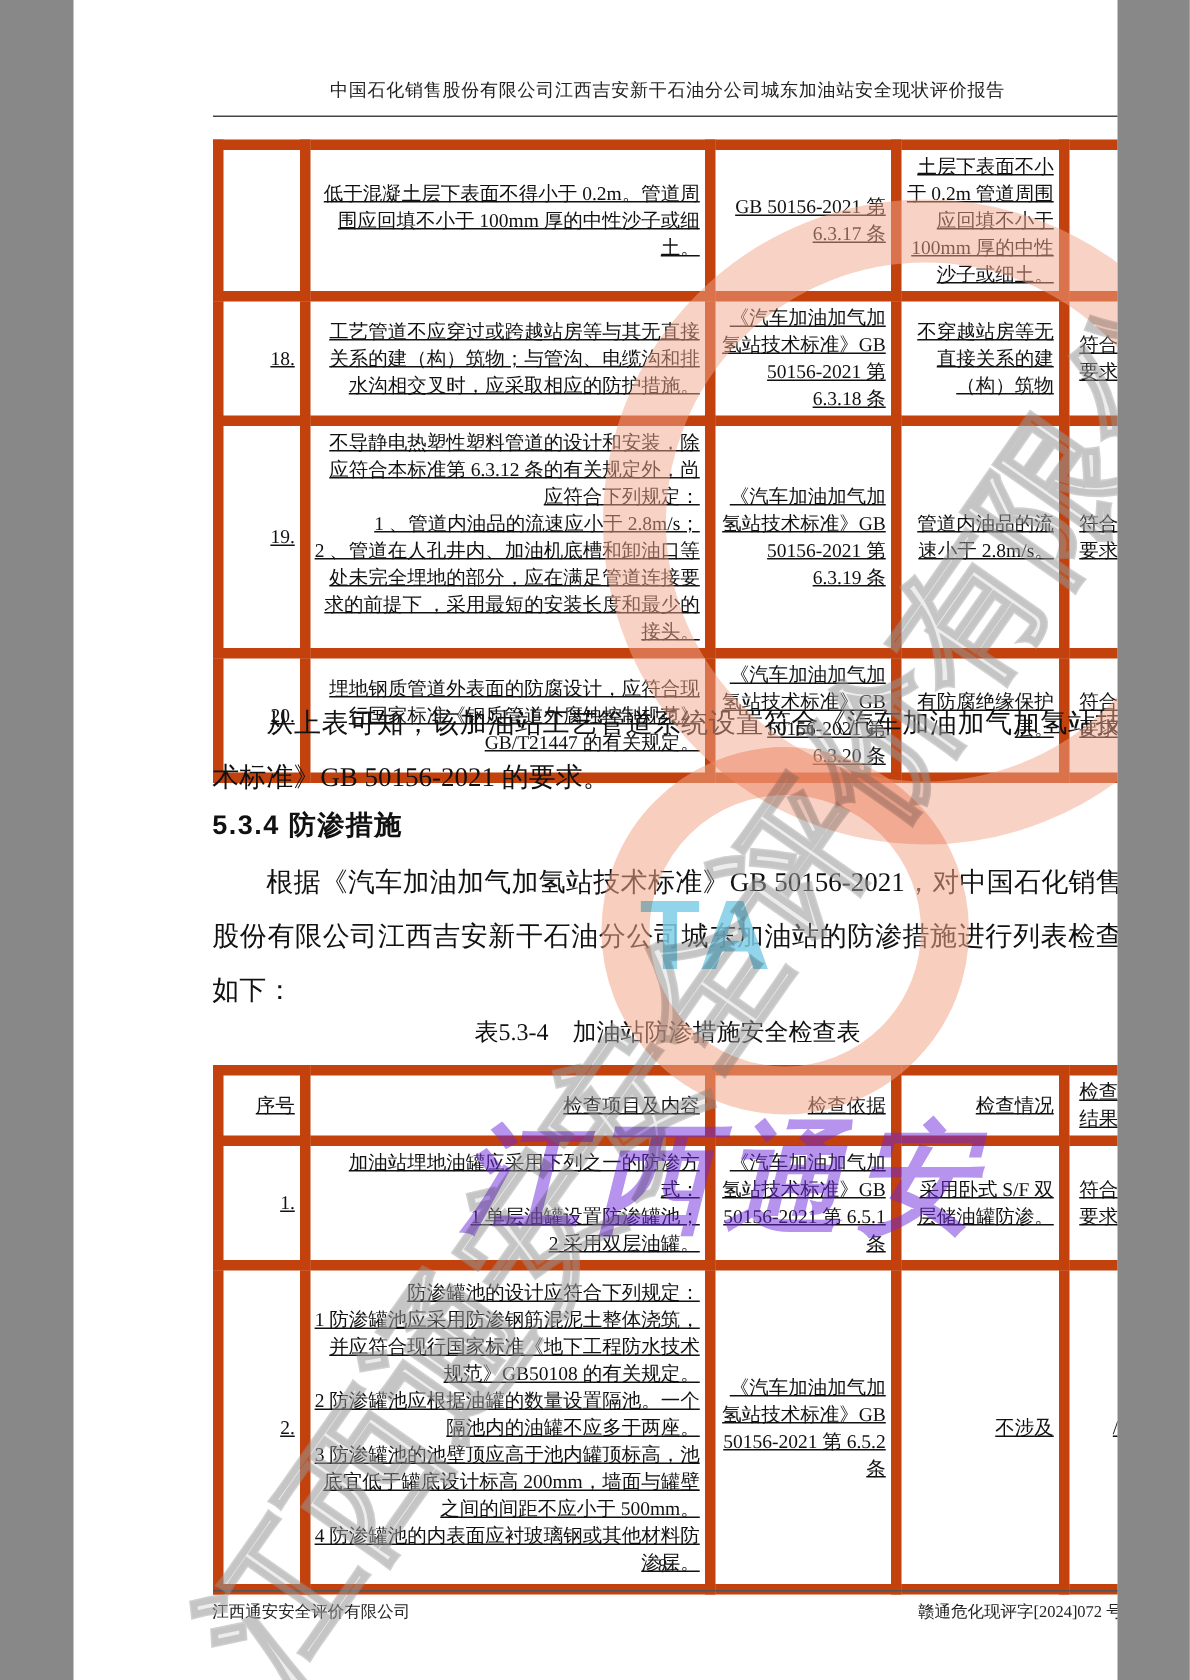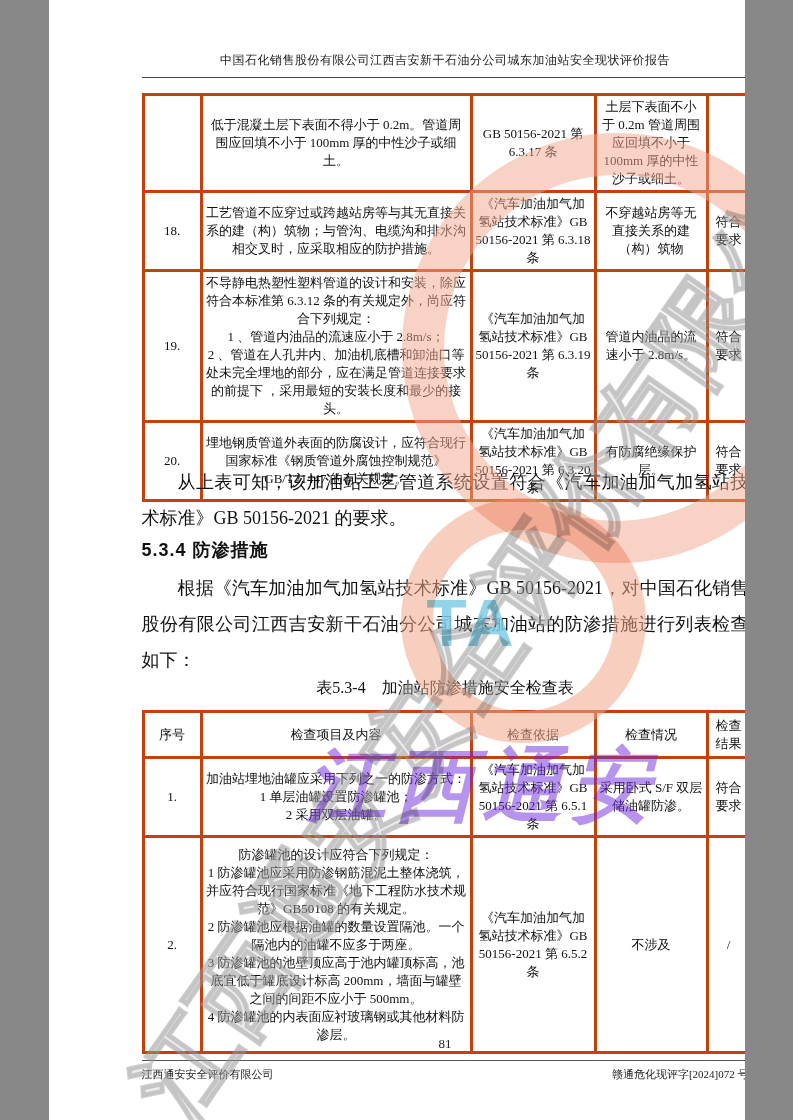--- a/index.html
+++ b/index.html
@@ -23,22 +23,22 @@
 
   
   .doc-table {
     position:absolute; left:93px; width:607px;
     border-collapse:collapse; table-layout:fixed;
     font-size:13px; line-height:18px; color:#111;
   }
   .t1 { top:93px; }
   .t2 { top:710px;border-radius:14px; }
   .doc-table td, .doc-table th {
-    border:3px solid #c2410c; text-align:center; vertical-align:middle;
-    padding:2px 3px; white-space:pre-line; font-weight:normal;
+    border:7px solid #c2410c; text-align:right; vertical-align:middle;
+    padding:2px 3px; white-space:pre-line; font-weight:normal;text-decoration:underline;
   }
   .c-no { width:58px; } .c-content { width:270px; } .c-basis { width:124px; }
   .c-situation { width:112px; } .c-result { width:43px; }
   .t1 tr:nth-child(1){ height:77px; } .t1 tr:nth-child(2){ height:76px; }
   .t1 tr:nth-child(3){ height:143px; } .t1 tr:nth-child(4){ height:74px; }
   .t2 tr:nth-child(1){ height:46px; } .t2 tr:nth-child(2){ height:68px; }
   .t2 tr:nth-child(3){ height:216px; }
 
   
   .para {

